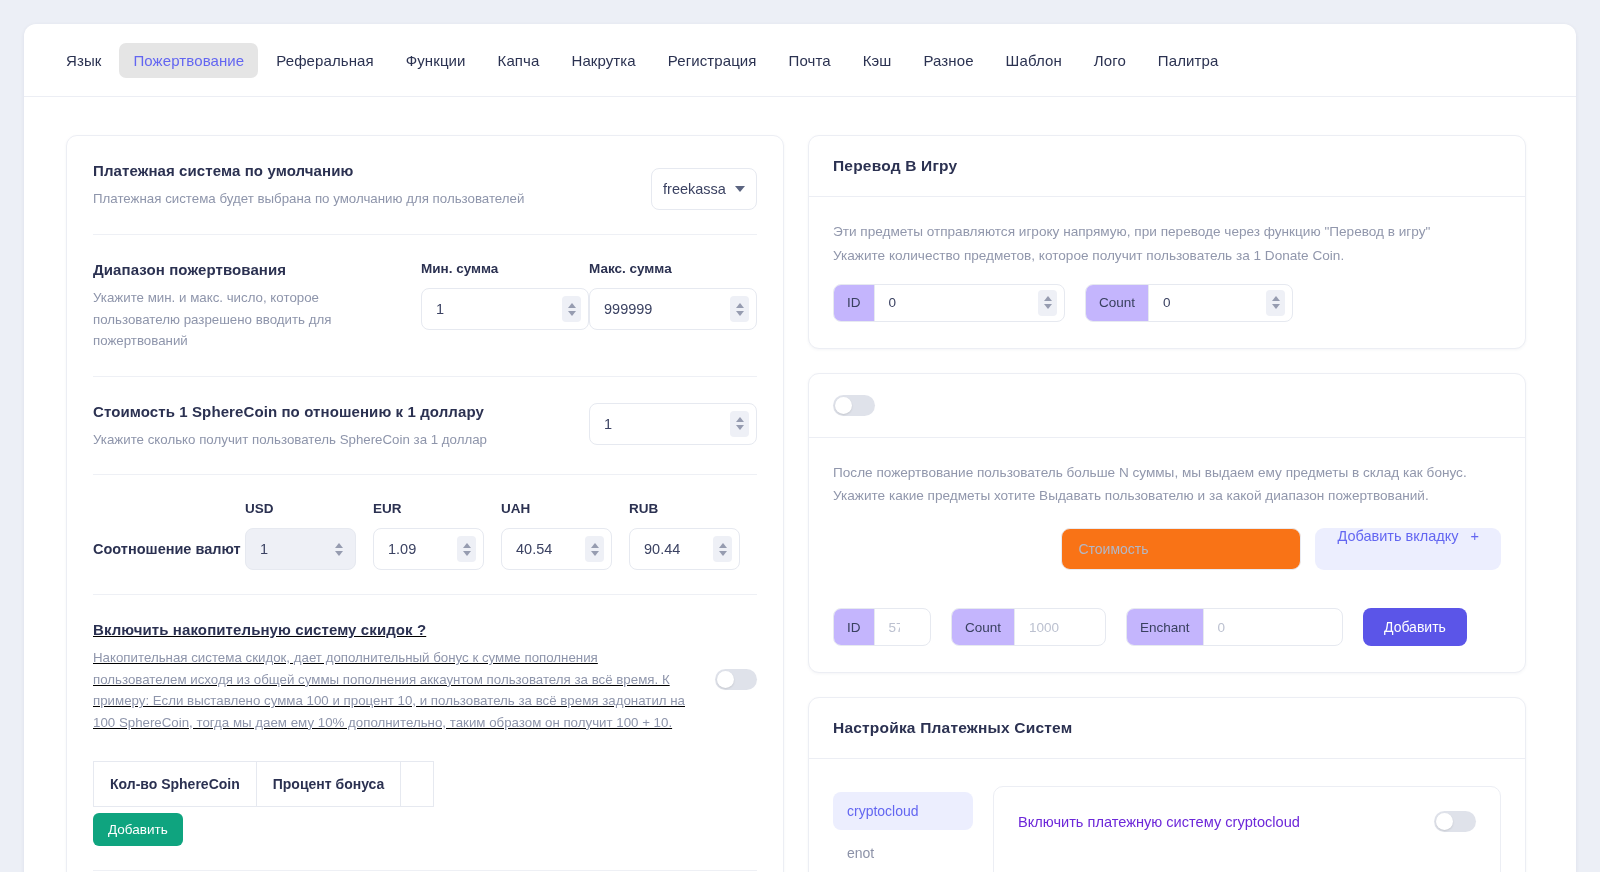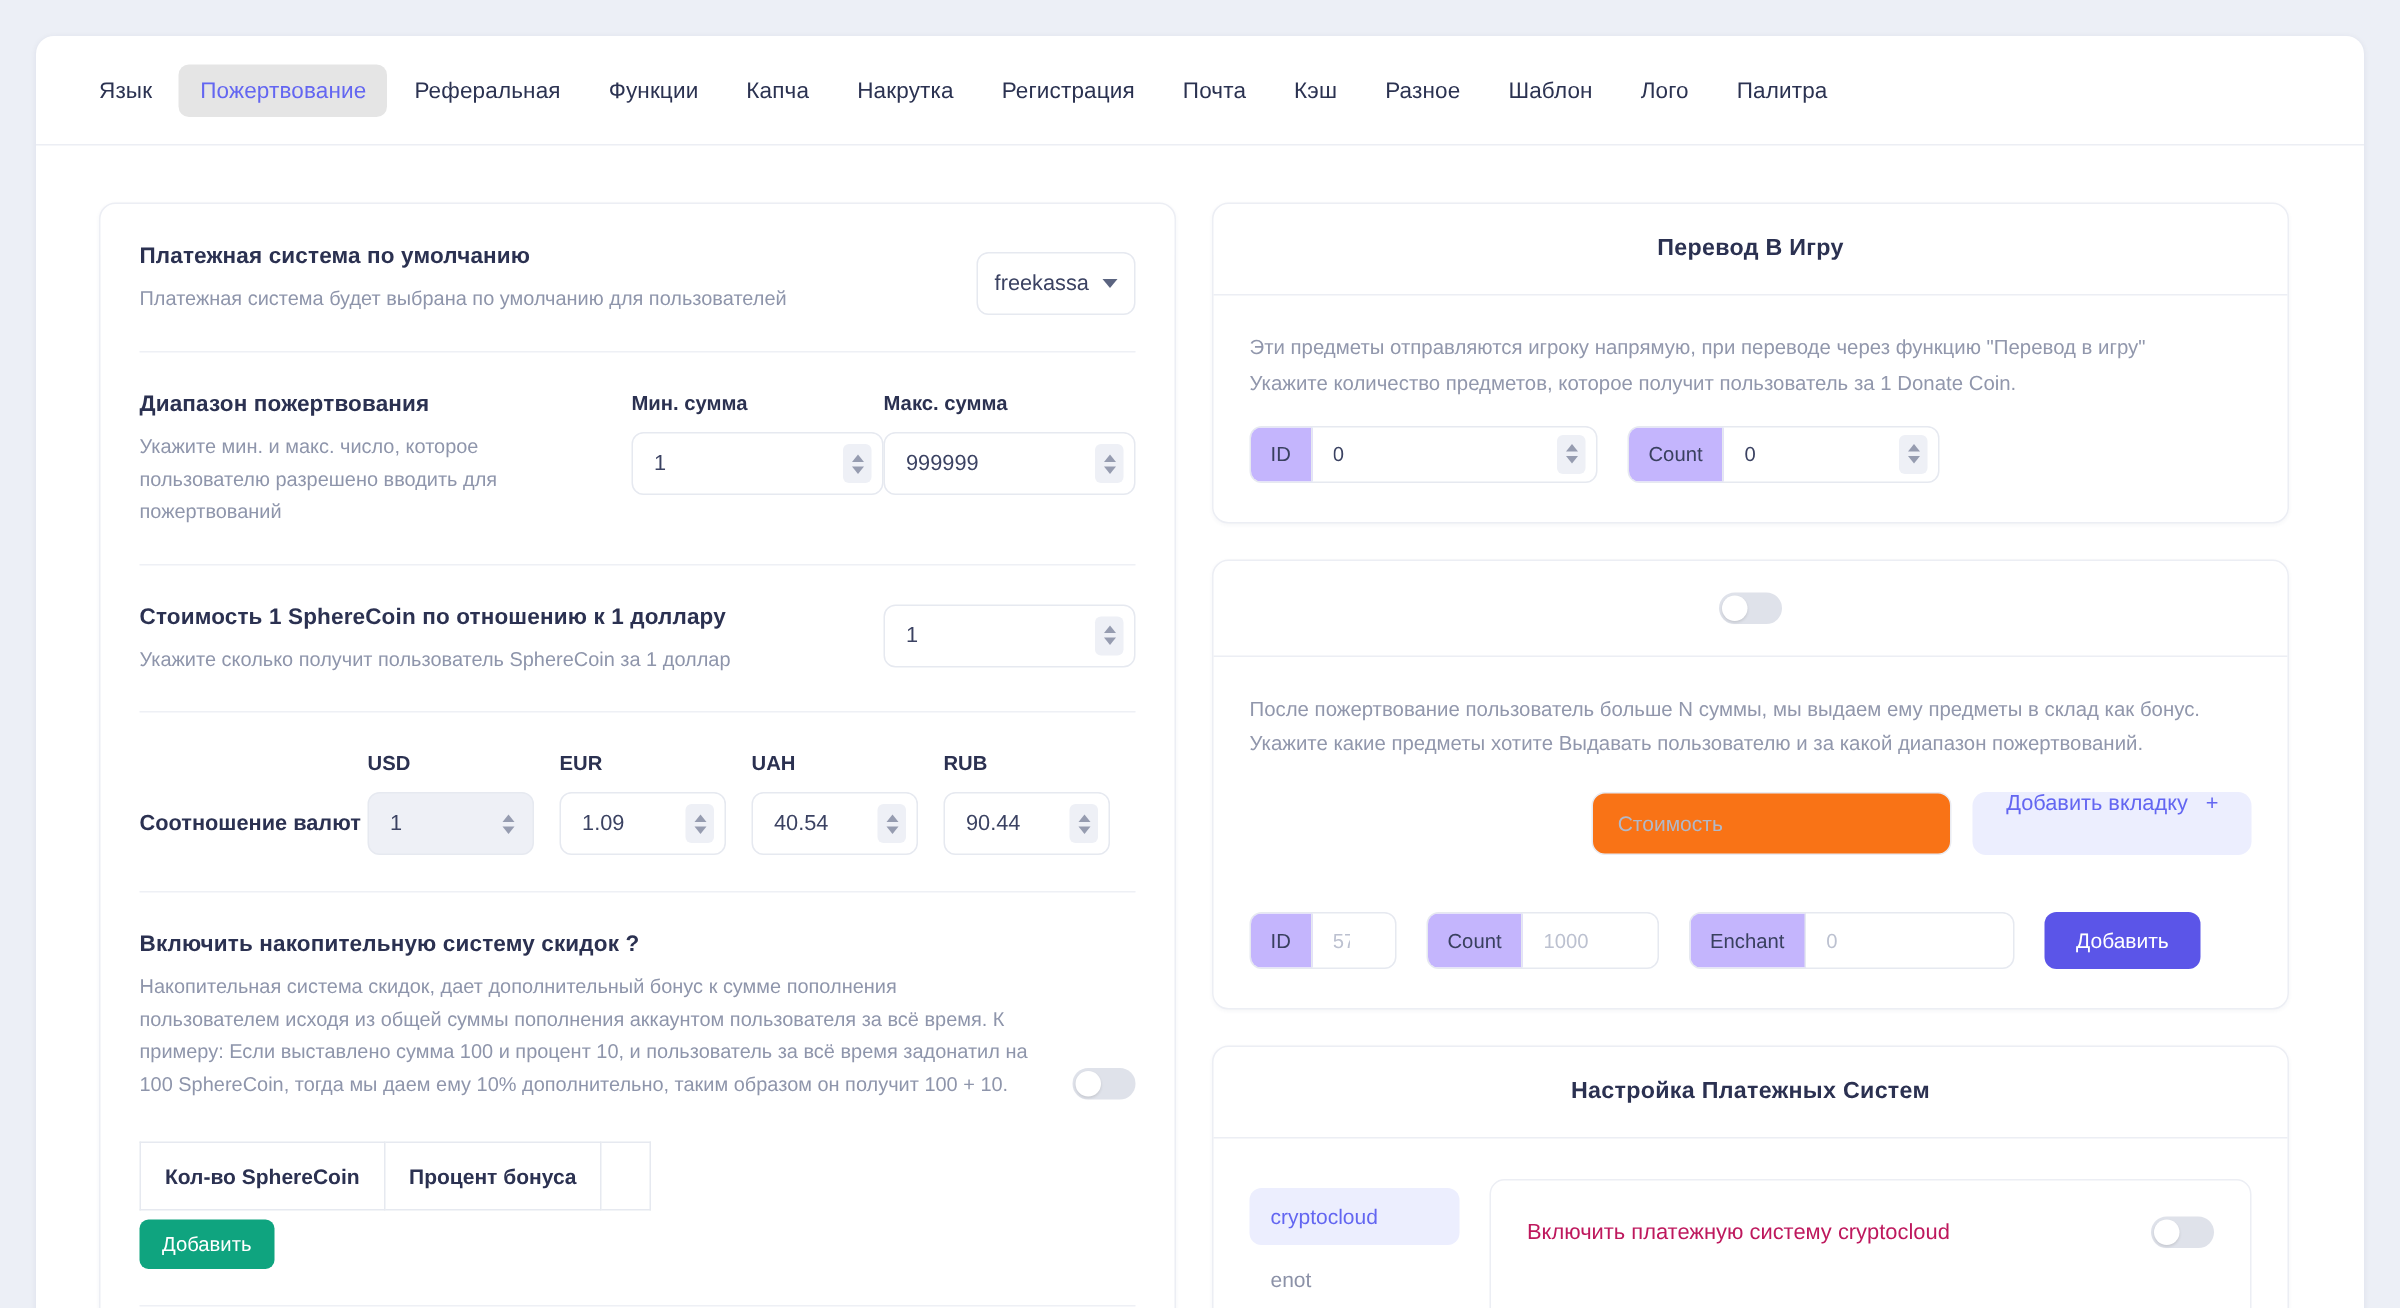--- a/index.html
+++ b/index.html
@@ -103,21 +103,21 @@
             color: #2b3151; padding: 14px 16px; text-align: left; }
   .tbl th.blank { width: 32px; }
   .btn-green {
     background: #0fa47f; color: #fff; border: none; border-radius: 6px;
     font-size: 13.5px; padding: 9px 15px; cursor: pointer; margin-top: 6px;
     font-family: "Liberation Sans", sans-serif;
   }
 
   
   .p-head { padding: 21px 24px; border-bottom: 1px solid #eceef4;
-            display: flex; align-items: center; justify-content: center; }
+            display: flex; align-items: center; justify-content: flex-start; }
   .p-head h3 { font-size: 15.5px; font-weight: bold; color: #2b3151; letter-spacing: .2px; }
   .p-body { padding: 23px 24px 26px 24px; }
   .p-desc { font-size: 13.6px; color: #9197ac; line-height: 1.75; }
 
   .kv { display: flex; align-items: center; height: 38px;
         border: 1px solid #e6e9f0; border-radius: 8px; overflow: hidden; background: #fff; }
   .kv .k { background: #c4b5fd; color: #39405f; font-size: 13.5px;
            padding: 0 13px; height: 100%; display: flex; align-items: center;
            border-right: 1px solid #e6e9f0; }
   .kv .v { position: relative; flex: 1 1 auto; height: 100%; display: flex; align-items: center; }
@@ -145,21 +145,21 @@
     font-family: "Liberation Sans", sans-serif;
   }
   .ps-wrap { display: flex; gap: 20px; padding-top: 4px; }
   .ps-list { width: 140px; flex: 0 0 140px; padding-top: 6px; }
   .ps-item { font-size: 14px; color: #8c92a8; padding: 11px 14px; border-radius: 8px;
              cursor: pointer; margin-bottom: 4px; }
   .ps-item.active { background: #eceefe; color: #6366f1; }
   .ps-detail { flex: 1 1 auto; border: 1px solid #eceef4; border-radius: 10px;
                padding: 24px; min-height: 110px; }
   .ps-row { display: flex; align-items: center; justify-content: space-between; }
-  .ps-row span { font-size: 14.6px; color: #be185d; }
+  .ps-row span { font-size: 14.6px; color: #6d28d9; }
 </style>
 </head>
 <body>
 
 <div class="page-card">
 
   <div class="tabbar">
     <div class="tab">Язык</div>
     <div class="tab active">Пожертвование</div>
     <div class="tab">Реферальная</div>
@@ -278,21 +278,21 @@
                 <span class="spin">
                     <i class="up"></i>
                     <i class="dn"></i>
                   </span>
               </div>
             </div>
           </div>
         </div>
 
         <div class="row" style="flex-direction:column">
-          <div style="display:flex; width:100%; align-items:flex-end;">
+          <div style="display:flex; width:100%; align-items:center;text-decoration:underline;">
             <div class="row-head">
               <div class="h-title">Включить накопительную систему скидок ?</div>
               <div class="h-desc">Накопительная система скидок, дает дополнительный бонус к сумме пополнения пользователем исходя из общей суммы пополнения аккаунтом пользователя за всё время. К примеру: Если выставлено сумма 100 и процент 10, и пользователь за всё время задонатил на 100 SphereCoin, тогда мы даем ему 10% дополнительно, таким образом он получит 100 + 10.</div>
             </div>
             <div class="toggle"></div>
           </div>
 
           <table class="tbl" style="margin-top:28px">
             <tbody>
                 <tr>

